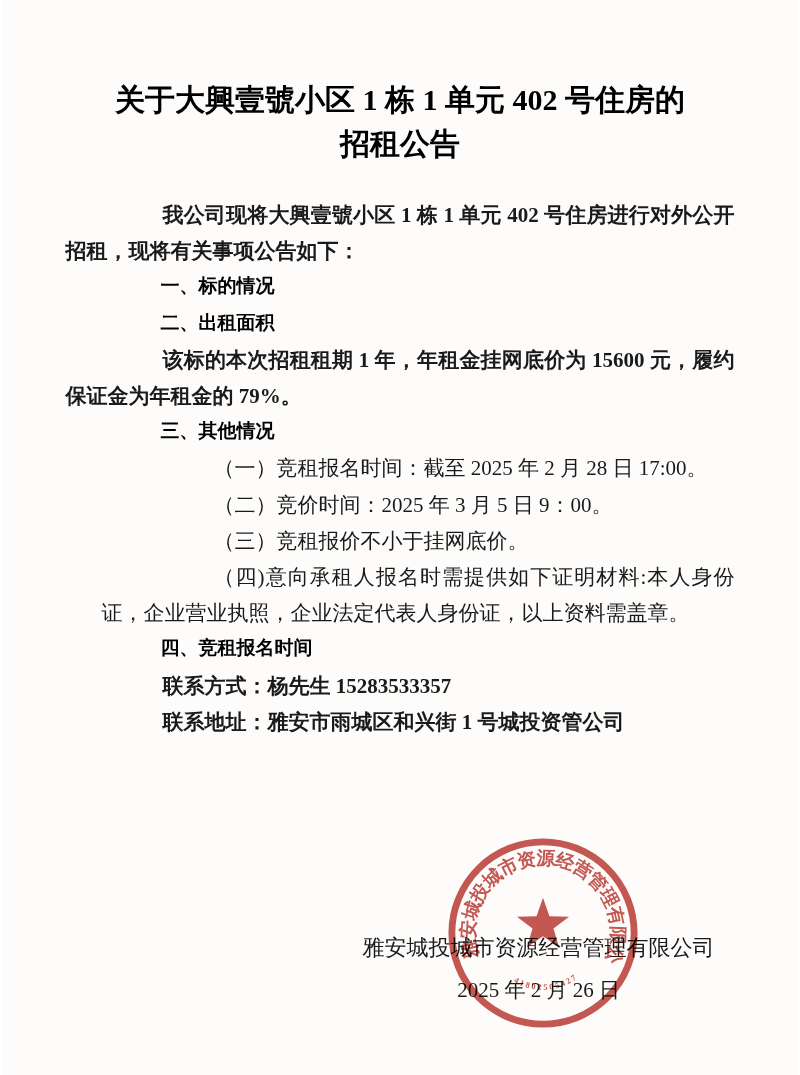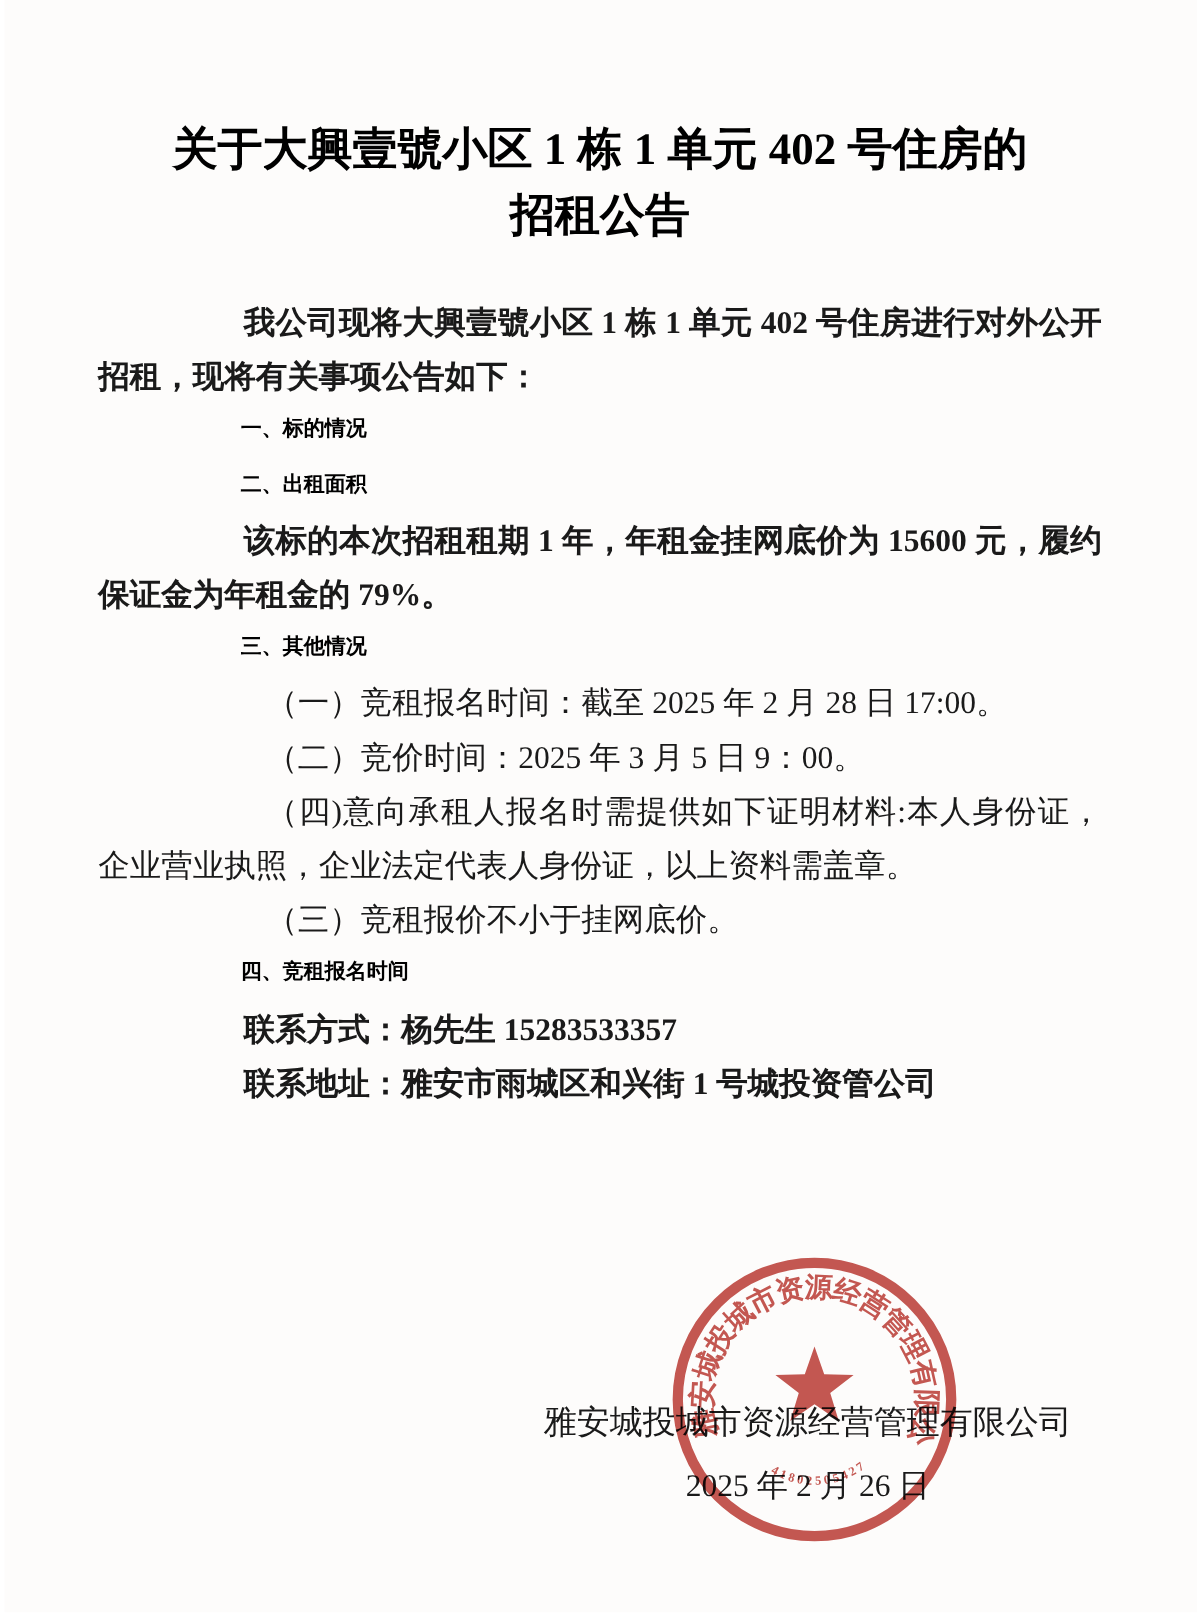--- a/index.html
+++ b/index.html
@@ -23,24 +23,24 @@
   }
   .title .t-line { display: block; }
   .body-text {
     margin: 0 63px;
     font-size: 21px;
     line-height: 36.2px;
     text-align: justify;
   }
   .para { margin: 0; }
   .para.indent { text-indent: 97px; font-weight: bold; }
-  .para.item { text-indent: 112px; }
+  .para.item { text-indent: 112px; margin-left: 36px; }
   .heading {
     margin: 0;
-    font-size: 14px;
+    font-size: 19px;
     line-height: 36.2px;
     font-weight: bold;
     font-family: Liberation Mono, monospace;
     text-indent: 95px;
     color: #000;
   }
   .signature {
     position: absolute;
     top: 934px;
     right: 83px;
@@ -88,22 +88,22 @@
     <p class="para indent">我公司现将大興壹號小区 1 栋 1 单元 402 号住房进行对外公开招租，现将有关事项公告如下：</p>
 
     <h2 class="heading">一、标的情况</h2>
 
     <h2 class="heading">二、出租面积</h2>
     <p class="para indent">该标的本次招租租期 1 年，年租金挂网底价为 15600 元，履约保证金为年租金的 79%。</p>
 
     <h2 class="heading">三、其他情况</h2>
     <p class="para item">（一）竞租报名时间：截至 2025 年 2 月 28 日 17:00。</p>
     <p class="para item">（二）竞价时间：2025 年 3 月 5 日 9：00。</p>
+    <p class="para item">（三）竞租报价不小于挂网底价。</p>
     <p class="para item">（四)意向承租人报名时需提供如下证明材料:本人身份证，企业营业执照，企业法定代表人身份证，以上资料需盖章。</p>
-    <p class="para item">（三）竞租报价不小于挂网底价。</p>
 
     <h2 class="heading">四、竞租报名时间</h2>
     <p class="para indent">联系方式：杨先生 15283533357</p>
     <p class="para indent">联系地址：雅安市雨城区和兴街 1 号城投资管公司</p>
   </div>
 
   <div class="signature">
     <div class="sig-company">雅安城投城市资源经营管理有限公司</div>
     <div class="sig-date">2025 年 2 月 26 日</div>
   </div>

